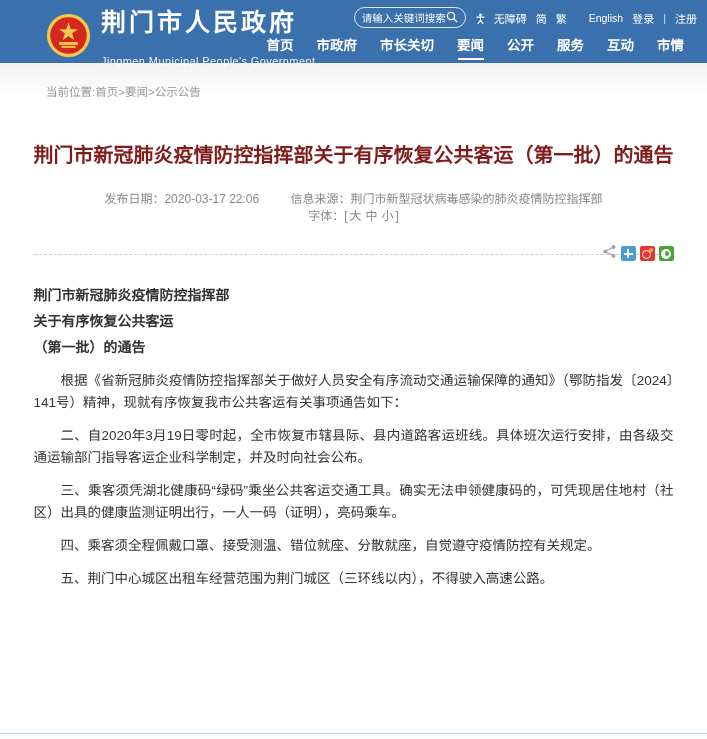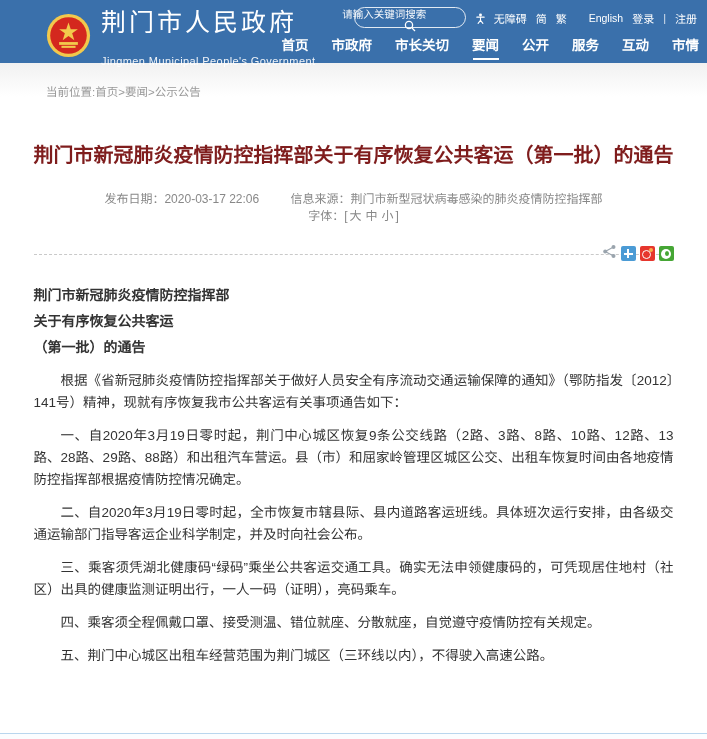--- a/index.html
+++ b/index.html
@@ -7,35 +7,35 @@
   body {
     font-family:"Liberation Sans","DejaVu Sans",sans-serif;
     background:#ffffff; color:#333; overflow:hidden; position:relative;
   }
 
   
   .header { height:63px; background:#3a70ab; position:relative; }
   .logo-area { position:absolute; left:46px; top:8px; display:flex; align-items:center; }
   .emblem { width:45px; height:45px; flex:0 0 45px; }
   .site-titles { margin-left:10px; color:#fff; }
-  .site-name { font-size:25px; font-weight:normal; letter-spacing:3px; line-height:28px; }
+  .site-name { font-size:25px; font-weight:bold; letter-spacing:3px; line-height:28px; }
   .site-name-en { font-size:11px; letter-spacing:.4px; opacity:.92; margin-top:19px; }
 
   .utility { position:absolute; top:7px; right:10px; display:flex; align-items:center; gap:9px; color:#fff; font-size:11px; }
   .search-pill { width:112px; height:21px; border:1px solid rgba(255,255,255,.85); border-radius:11px;
-                 display:flex; align-items:center; padding:0 7px;flex-direction:column; }
+                 display:flex; align-items:center; padding:0 7px; }
   .search-pill input { flex:1; min-width:0; background:transparent; border:none; outline:none;
                        color:#fff; font-size:10.5px; font-family:inherit; }
   .search-pill input::placeholder { color:rgba(255,255,255,.95); }
   .u-sep { opacity:.8; }
   .u-link { cursor:pointer; white-space:nowrap; }
   .u-link.en { font-weight:normal; font-size:10.5px;margin-left:13px; }
   .a11y { display:flex; align-items:flex-end; gap:8px; }
 
-  .nav { position:absolute; right:8px; top:34px; display:flex; gap:23px; }
+  .nav { position:absolute; right:23px; top:34px; display:flex; gap:23px; }
   .nav-item { color:#fff; font-size:13.5px; font-weight:bold; padding-bottom:8px; cursor:pointer; position:relative; white-space:nowrap; }
   .nav-item.active::after { content:""; position:absolute; left:50%; transform:translateX(-50%);
                             bottom:2px; width:26px; height:2px; background:#fff; }
 
   
   .sub-header { background:linear-gradient(#f1f1f1,#ffffff 80%); }
   .breadcrumb { padding:20px 0 6px 46px; font-size:11.5px; color:#999; }
 
   
   .article { width:640px; margin:0 auto; }
@@ -156,22 +156,21 @@
       <span class="sq wechat"></span>
     </div>
   </div>
 
   <div class="doc-head">
     <div>荆门市新冠肺炎疫情防控指挥部</div>
     <div>关于有序恢复公共客运</div>
     <div>（第一批）的通告</div>
   </div>
 
-  <p class="para">根据《省新冠肺炎疫情防控指挥部关于做好人员安全有序流动交通运输保障的通知》（鄂防指发〔2012〕141号）精神，现就有序恢复我市公共客运有关事项通告如下：</p>
-  <p class="para">一、自2020年3月19日零时起，荆门中心城区恢复9条公交线路（2路、3路、8路、10路、12路、13路、28路、29路、88路）和出租汽车营运。县（市）和屈家岭管理区城区公交、出租车恢复时间由各地疫情防控指挥部根据疫情防控情况确定。</p>
+  <p class="para">根据《省新冠肺炎疫情防控指挥部关于做好人员安全有序流动交通运输保障的通知》（鄂防指发〔2024〕141号）精神，现就有序恢复我市公共客运有关事项通告如下：</p>
   <p class="para">二、自2020年3月19日零时起，全市恢复市辖县际、县内道路客运班线。具体班次运行安排，由各级交通运输部门指导客运企业科学制定，并及时向社会公布。</p>
   <p class="para">三、乘客须凭湖北健康码“绿码”乘坐公共客运交通工具。确实无法申领健康码的，可凭现居住地村（社区）出具的健康监测证明出行，一人一码（证明），亮码乘车。</p>
   <p class="para">四、乘客须全程佩戴口罩、接受测温、错位就座、分散就座，自觉遵守疫情防控有关规定。</p>
   <p class="para">五、荆门中心城区出租车经营范围为荆门城区（三环线以内），不得驶入高速公路。</p>
 
 </div>
 
 <div class="bottom-strip"></div>
 
 </body></html>

